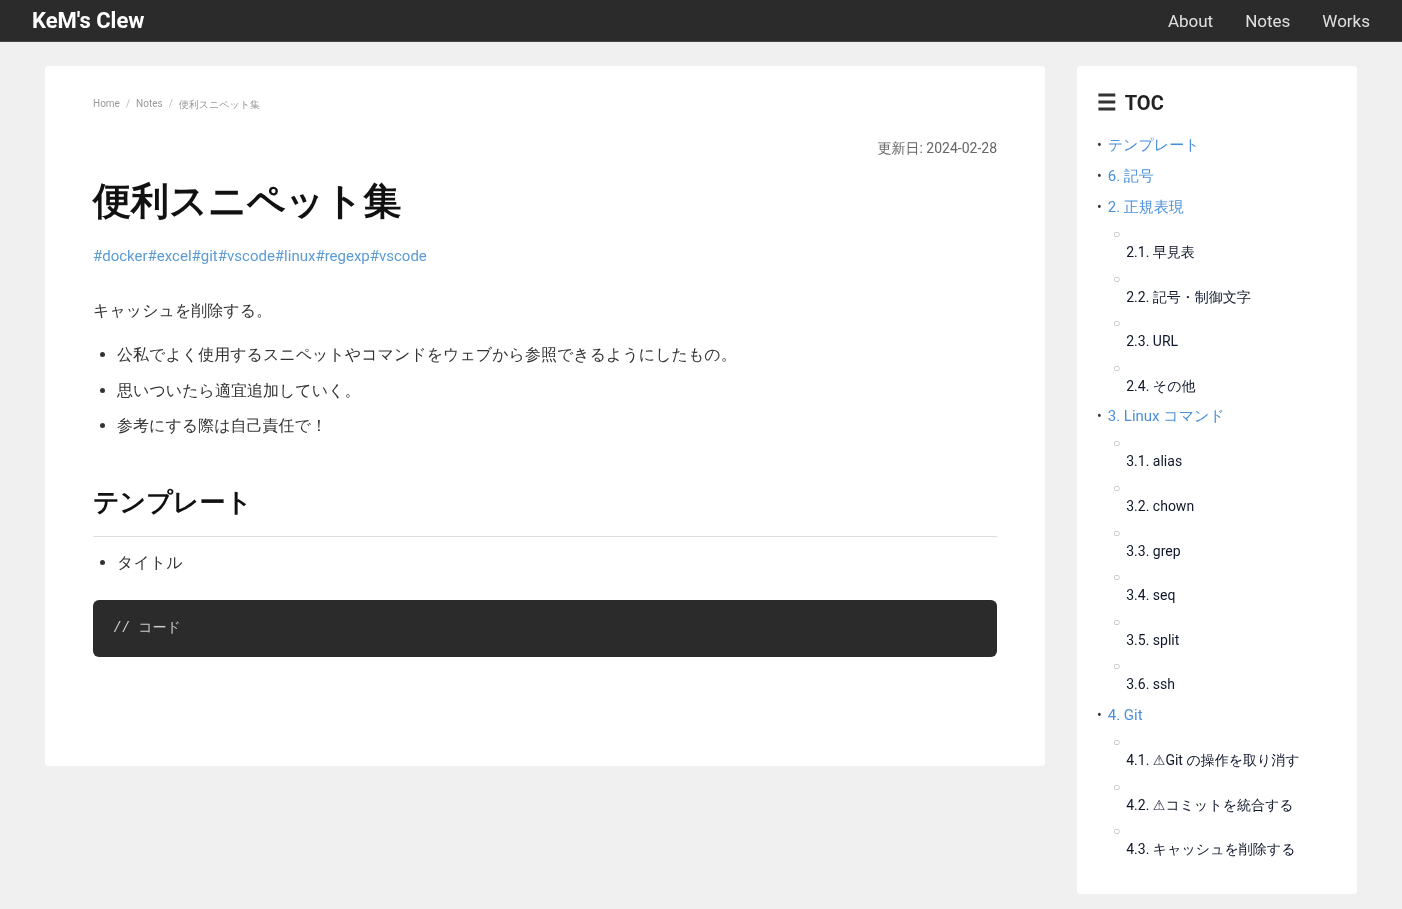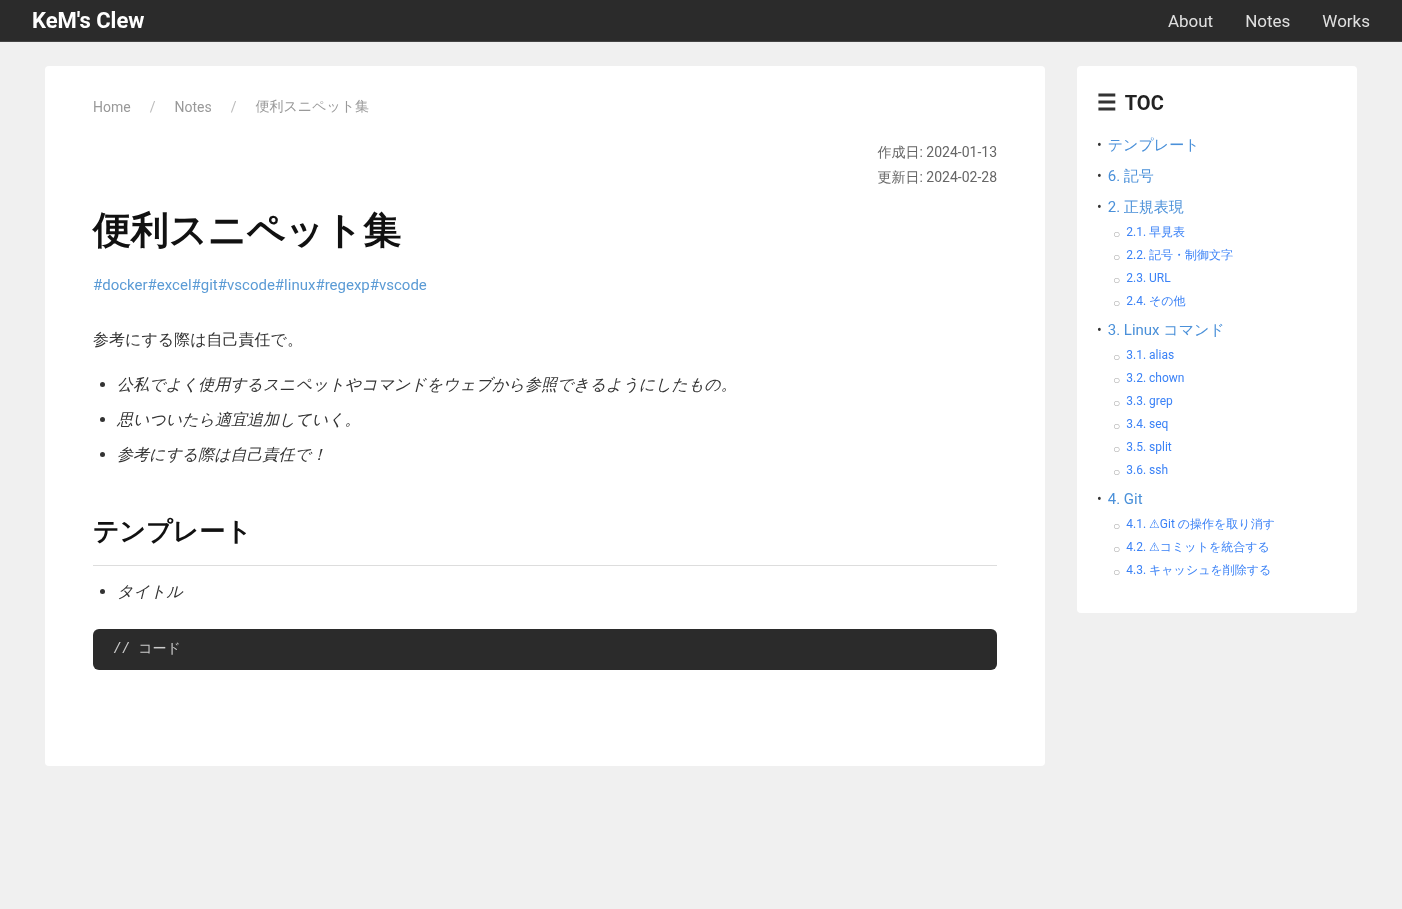--- a/index.html
+++ b/index.html
@@ -56,26 +56,25 @@
     .main-content {
       flex: 1;
       background: #fff;
       border-radius: 4px;
       padding: 32px 48px 48px 48px;
       min-height: 700px;
     }
 
     
     .breadcrumb {
-      font-size: 14px;
+      font-size: 10px;
       color: #999;
       margin-bottom: 24px;
       display: flex;
-      gap: 19px;
-      align-items: center;
+      gap: 6px;
     }
 
     .breadcrumb-link {
       color: #999;
       text-decoration: none;
       cursor: pointer;
     }
 
     .breadcrumb-separator {
       color: #bbb;
@@ -130,39 +129,38 @@
     }
 
     .article-body ul {
       margin-left: 24px;
       margin-bottom: 24px;
     }
 
     .article-body ul li {
       margin-bottom: 8px;
       line-height: 1.7;
-      font-style: italic;
     }
 
     
     .section-heading {
       font-size: 26px;
       font-weight: bold;
       color: #111;
       margin-top: 40px;
       margin-bottom: 12px;
       padding-bottom: 10px;
       border-bottom: 1px solid #ddd;
     }
 
     
     .code-block {
       background: #2b2b2b;
       border-radius: 6px;
-      padding: 8px 20px;
+      padding: 16px 20px;
       margin-top: 12px;
       color: #ccc;
       font-family: "Courier New", Courier, monospace;
       font-size: 14px;
     }
 
     
     .sidebar {
       width: 280px;
       flex-shrink: 0;
@@ -231,25 +229,26 @@
       gap: 6px;
     }
 
     .toc-sub-bullet {
       color: #aaa;
       font-size: 12px;
       margin-top: 3px;
     }
 
     .toc-sub-link {
-      color: #3b82f6;
+      color: #0f172a;
       text-decoration: none;
-      font-size: 12px;
+      font-size: 14px;
       line-height: 1.4;
       cursor: pointer;
+      margin-top: 19px;
     }
 
     
     ::-webkit-scrollbar { width: 8px; }
     ::-webkit-scrollbar-track { background: #f0f0f0; }
     ::-webkit-scrollbar-thumb { background: #ccc; border-radius: 4px; }
   </style>
 </head>
 <body>
 
@@ -268,38 +267,37 @@
 
     <nav class="breadcrumb">
       <a class="breadcrumb-link" href="#">Home</a>
       <span class="breadcrumb-separator">/</span>
       <a class="breadcrumb-link" href="#">Notes</a>
       <span class="breadcrumb-separator">/</span>
       <span class="breadcrumb-current">便利スニペット集</span>
     </nav>
 
     <div class="meta-dates">
-      <div>作成日: 2024-01-13</div>
       <div>更新日: 2024-02-28</div>
     </div>
 
     <h1 class="article-title">便利スニペット集</h1>
 
     <div class="tags">
       <a class="tag" href="#">#docker</a>
       <a class="tag" href="#">#excel</a>
       <a class="tag" href="#">#git</a>
       <a class="tag" href="#">#vscode</a>
       <a class="tag" href="#">#linux</a>
       <a class="tag" href="#">#regexp</a>
       <a class="tag" href="#">#vscode</a>
     </div>
 
     <div class="article-body">
-      <p>参考にする際は自己責任で。</p>
+      <p>キャッシュを削除する。</p>
       <ul>
         <li>公私でよく使用するスニペットやコマンドをウェブから参照できるようにしたもの。</li>
         <li>思いついたら適宜追加していく。</li>
         <li>参考にする際は自己責任で！</li>
       </ul>
 
       <h2 class="section-heading">テンプレート</h2>
       <ul>
         <li>タイトル</li>
       </ul>

